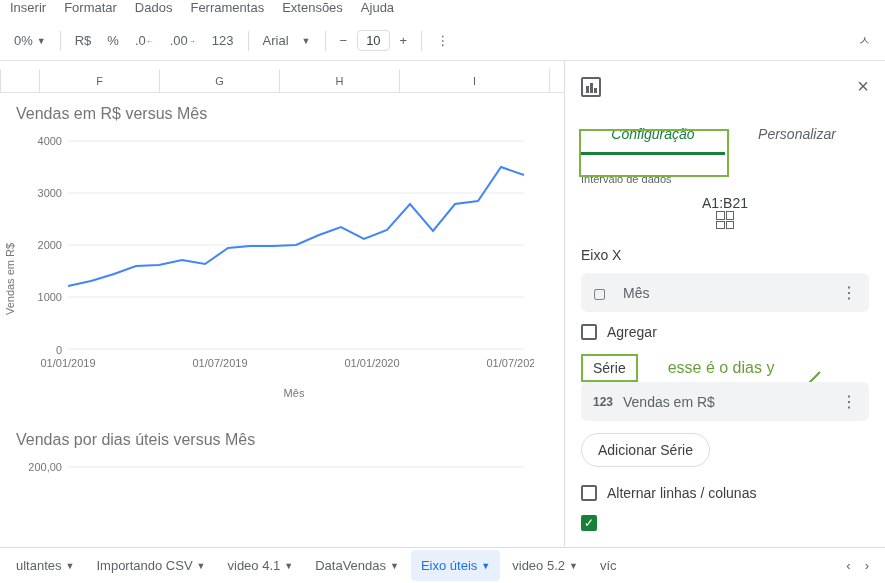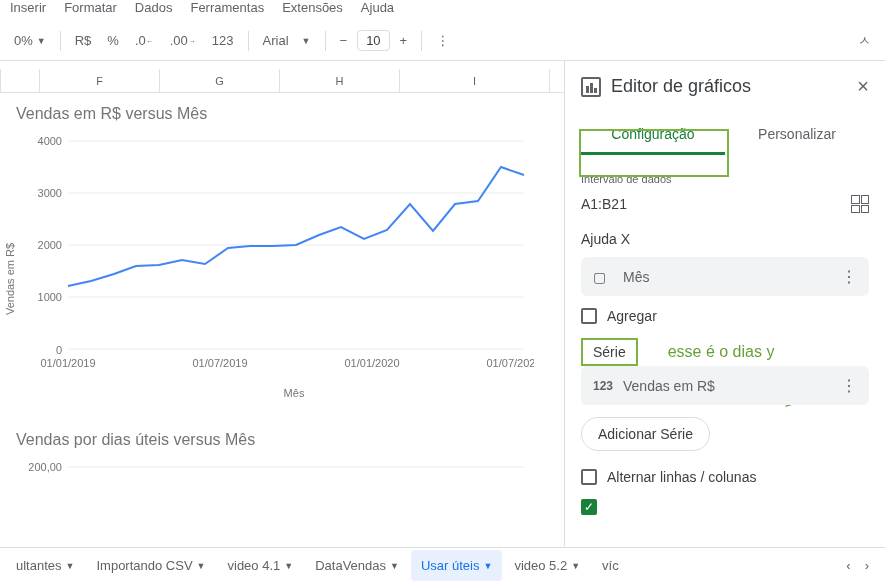--- a/index.html
+++ b/index.html
@@ -30,26 +30,26 @@
     .chart2 { margin: 0 0 0 4px; }
     
     .sidebar { width: 320px; padding: 14px 16px 0; position: relative; }
     .sidebar-header { display: flex; align-items: center; gap: 10px; margin-bottom: 18px; }
     .sb-icon-box { width: 20px; height: 20px; border: 2px solid #5f6368; border-radius: 2px; display: flex; align-items: flex-end; justify-content: space-around; padding: 2px; }
     .sb-icon-box span { width: 3px; background: #5f6368; }
     .sb-title { font-size: 18px; color: #3c4043; font-weight: 400; }
     .sb-close { margin-left: auto; font-size: 20px; color: #5f6368; cursor: pointer; }
     
     .tabs { display: flex; margin-bottom: 18px; }
-    .tab { flex: 1; text-align: center; padding: 10px 4px; font-size: 14px; color: #5f6368; cursor: pointer; }
+    .tab { flex: 1; text-align: center; padding: 10px 4px; font-size: 14px; color: #5f6368; cursor: pointer; font-style: italic; }
     .tab.active { color: #188038; font-weight: 500; border-bottom: 3px solid #188038; }
     .highlight-box1 { border: 2px solid #7cb342; position: absolute; top: 68px; left: 14px; width: 150px; height: 48px; pointer-events: none; }
     
     .section-label { font-size: 11px; color: #5f6368; margin: 8px 0 10px; }
-    .data-row { display: flex; align-items: center; justify-content: space-between; font-size: 14px; color: #3c4043; margin-bottom: 18px; }
+    .data-row { display: flex; align-items: center; justify-content: space-between; font-size: 14px; color: #3c4043; margin-bottom: 18px; flex-direction: column; }
     .grid-icon { width: 18px; height: 18px; display: grid; grid-template-columns: 1fr 1fr; grid-template-rows: 1fr 1fr; gap: 1px; }
     .grid-icon span { border: 1px solid #5f6368; }
     
     .axis-title { font-size: 14px; color: #3c4043; margin-bottom: 10px; }
     .chip { background: #f1f3f4; border-radius: 6px; padding: 10px 12px; display: flex; align-items: center; gap: 12px; font-size: 14px; color: #5f6368; margin-bottom: 12px; position: relative; }
     .chip-icon { width: 18px; color: #5f6368; }
     .chip-more { margin-left: auto; font-size: 16px; color: #5f6368; cursor: pointer; }
     
     .checkbox-row { display: flex; align-items: flex-start; gap: 10px; font-size: 14px; color: #3c4043; margin-bottom: 14px; }
     .cbox { width: 16px; height: 16px; border: 2px solid #5f6368; border-radius: 2px; }
@@ -158,42 +158,41 @@
     </div>
   </div>
 
   <div class="sidebar">
     <div class="sidebar-header">
       <div class="sb-icon-box">
         <span style="height:55%"></span>
           <span style="height:80%"></span>
           <span style="height:40%"></span>
       </div>
-      <div class="sb-title">Editor de gráficos</div>
       <div class="sb-close">×</div>
     </div>
     
     <div class="highlight-box1"></div>
     <div class="tabs">
       <div class="tab active">Configuração</div>
       <div class="tab">Personalizar</div>
     </div>
     
     <div class="section-label">Intervalo de dados</div>
     <div class="data-row">
       <span>A1:B21</span>
       <div class="grid-icon">
           <span></span>
           <span></span>
           <span></span>
           <span></span>
         </div>
     </div>
     
-    <div class="axis-title">Ajuda X</div>
+    <div class="axis-title">Eixo X</div>
     <div class="chip">
       <span class="chip-icon">▢</span>
       <span>Mês</span>
       <span class="chip-more">⋮</span>
     </div>
     <div class="checkbox-row">
       <div class="cbox"></div>
       <span>Agregar</span>
     </div>
     
@@ -234,21 +233,21 @@
     </div>
   <div class="stab">
       <span>video 4.1</span>
       <span class="darr">▼</span>
     </div>
   <div class="stab">
       <span>DataVendas</span>
       <span class="darr">▼</span>
     </div>
   <div class="stab active">
-      <span>Usar úteis</span>
+      <span>Eixo úteis</span>
       <span class="darr">▼</span>
     </div>
   <div class="stab">
       <span>video 5.2</span>
       <span class="darr">▼</span>
     </div>
   <div class="stab">
       <span>víc</span>
     </div>
   <div class="nav-arrows">

